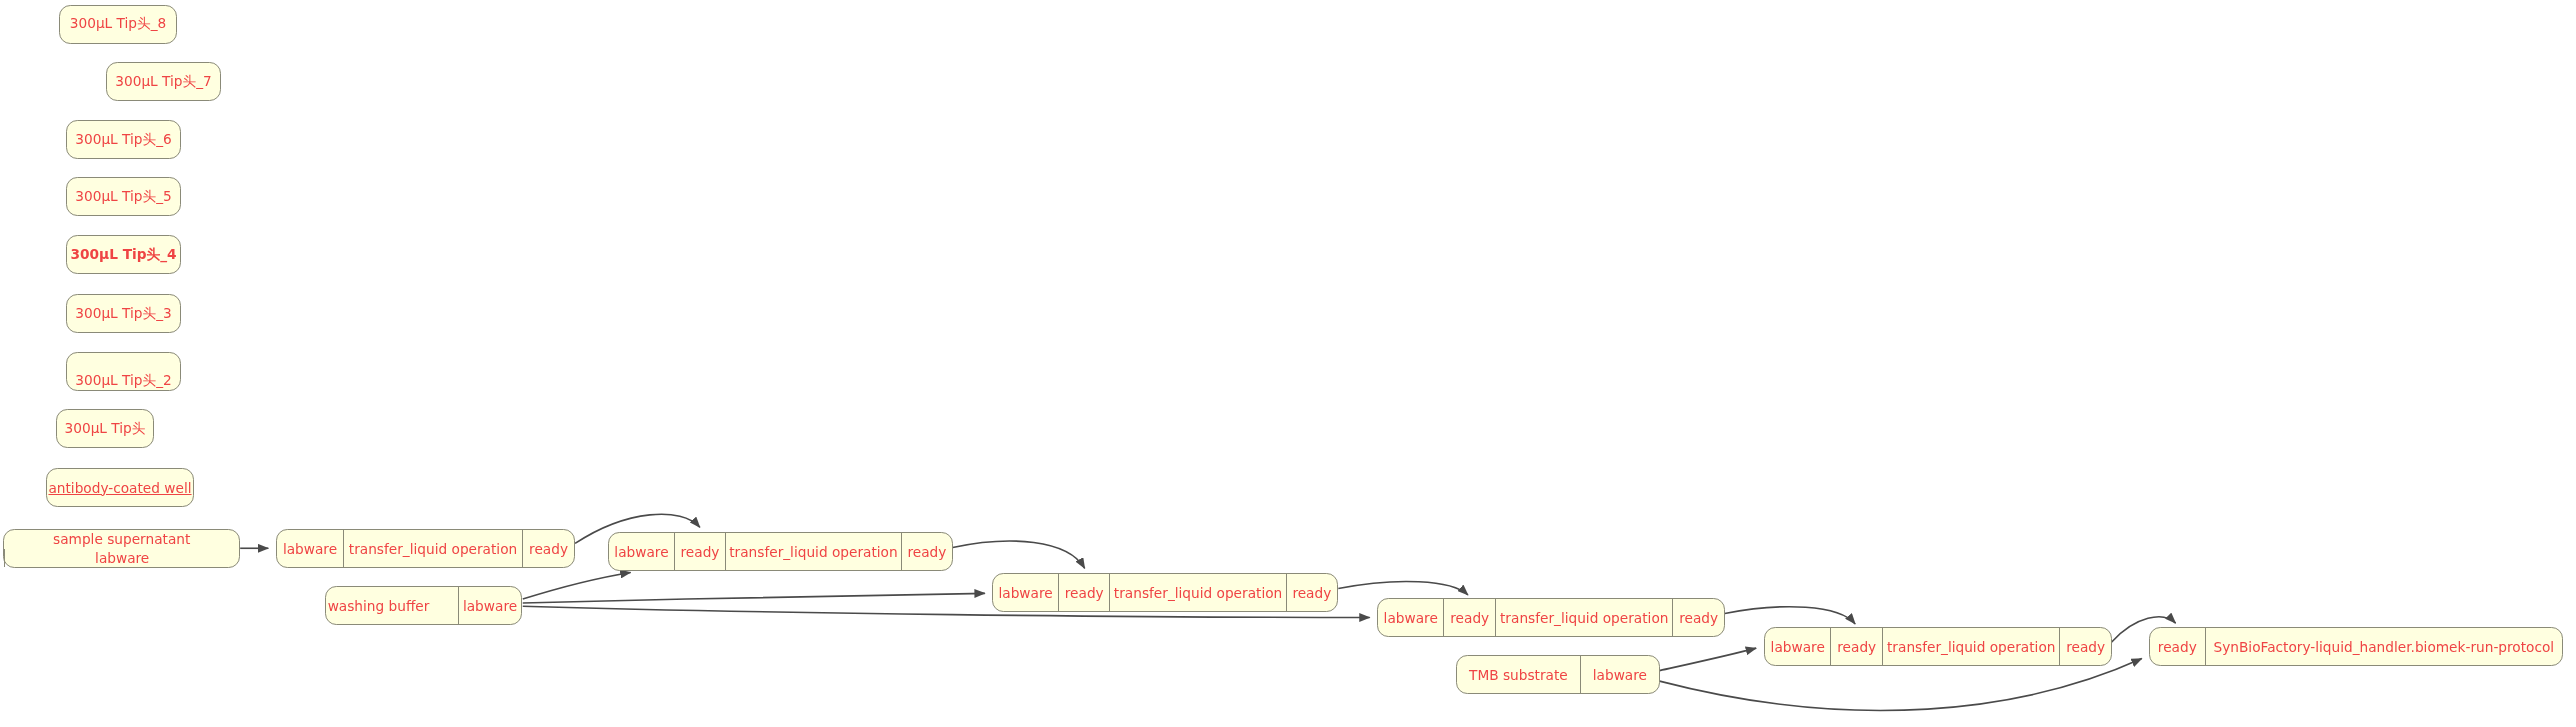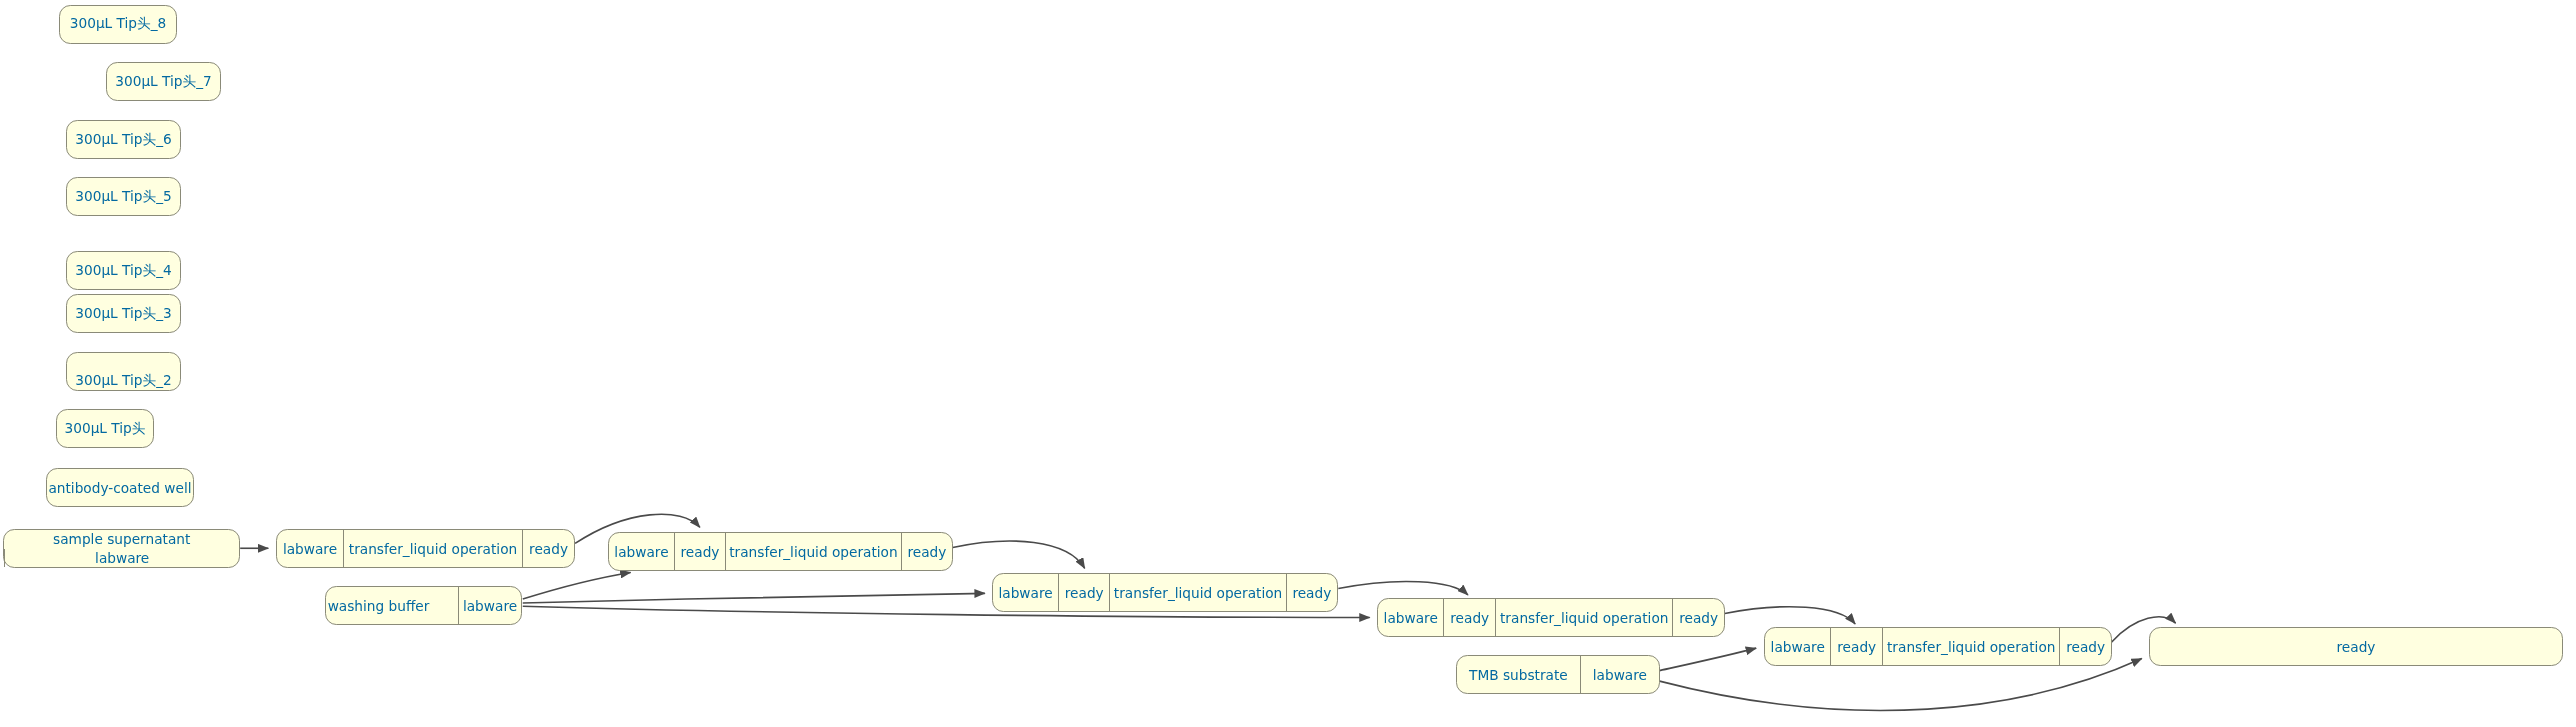--- a/index.html
+++ b/index.html
@@ -7,21 +7,21 @@
     padding: 0;
     background: #ffffff;
   }
   .canvas {
     position: relative;
     width: 2576px;
     height: 727px;
     background: #ffffff;
     overflow: hidden;
     font-family: "DejaVu Sans", "Liberation Sans", sans-serif;
-    color: #0369a1;
+    color: #ef4444;
   }
   .edges {
     position: absolute;
     left: 0; top: 0;
     width: 2576px;
     height: 727px;
   }
   .edges path.edge {
     fill: none;
     stroke: var(--edge-color, #4a4a4a);
@@ -80,33 +80,33 @@
   </div>
   <div class="node" style="left:66px; top:62px; width:115px;margin-left:40px;">
     <span class="cell">300μL Tip头_7</span>
   </div>
   <div class="node" style="left:66px; top:120px; width:115px;">
     <span class="cell">300μL Tip头_6</span>
   </div>
   <div class="node" style="left:66px; top:177px; width:115px;text-align:center;">
     <span class="cell">300μL Tip头_5</span>
   </div>
-  <div class="node" style="left:66px; top:251px; width:115px;">
+  <div class="node" style="left:66px; top:235px; width:115px;font-weight:bold;">
     <span class="cell">300μL Tip头_4</span>
   </div>
   <div class="node" style="left:66px; top:294px; width:115px;">
     <span class="cell">300μL Tip头_3</span>
   </div>
   <div class="node" style="left:66px; top:352px; width:115px;align-items:flex-end;">
     <span class="cell">300μL Tip头_2</span>
   </div>
   <div class="node" style="left:56px; top:409px; width:98px;align-items:center;">
     <span class="cell">300μL Tip头</span>
   </div>
-  <div class="node" style="left:46px; top:468px; width:148px;">
+  <div class="node" style="left:46px; top:468px; width:148px;text-decoration:underline;">
     <span class="cell">antibody-coated well</span>
   </div>
 
   <div class="node" style="left:3.2px; top:529px; width:237px;flex-direction:column;">
     <span class="cell">sample supernatant</span>
     <span class="cell">labware</span>
   </div>
 
   <div class="node" style="left:276px; top:529px; width:299px;">
     <span class="cell">labware</span>
@@ -147,16 +147,17 @@
     <span class="cell">ready</span>
   </div>
 
   <div class="node" style="left:1456px; top:655px; width:204px;">
     <span class="cell">TMB substrate</span>
     <span class="cell">labware</span>
   </div>
 
   <div class="node" style="left:2149px; top:627px; width:414px;">
     <span class="cell">ready</span>
+    <span class="cell">SynBioFactory-liquid_handler.biomek-run-protocol</span>
   </div>
 
 </div>
 
 
 </body></html>

